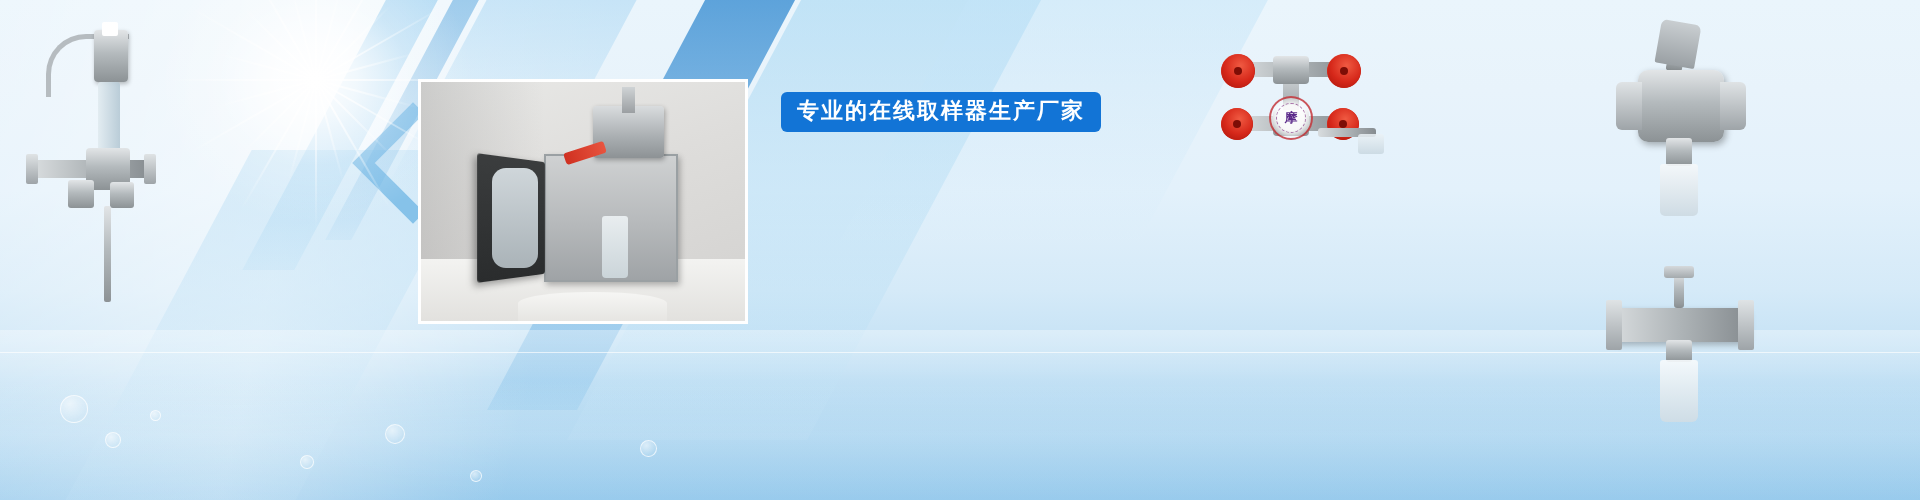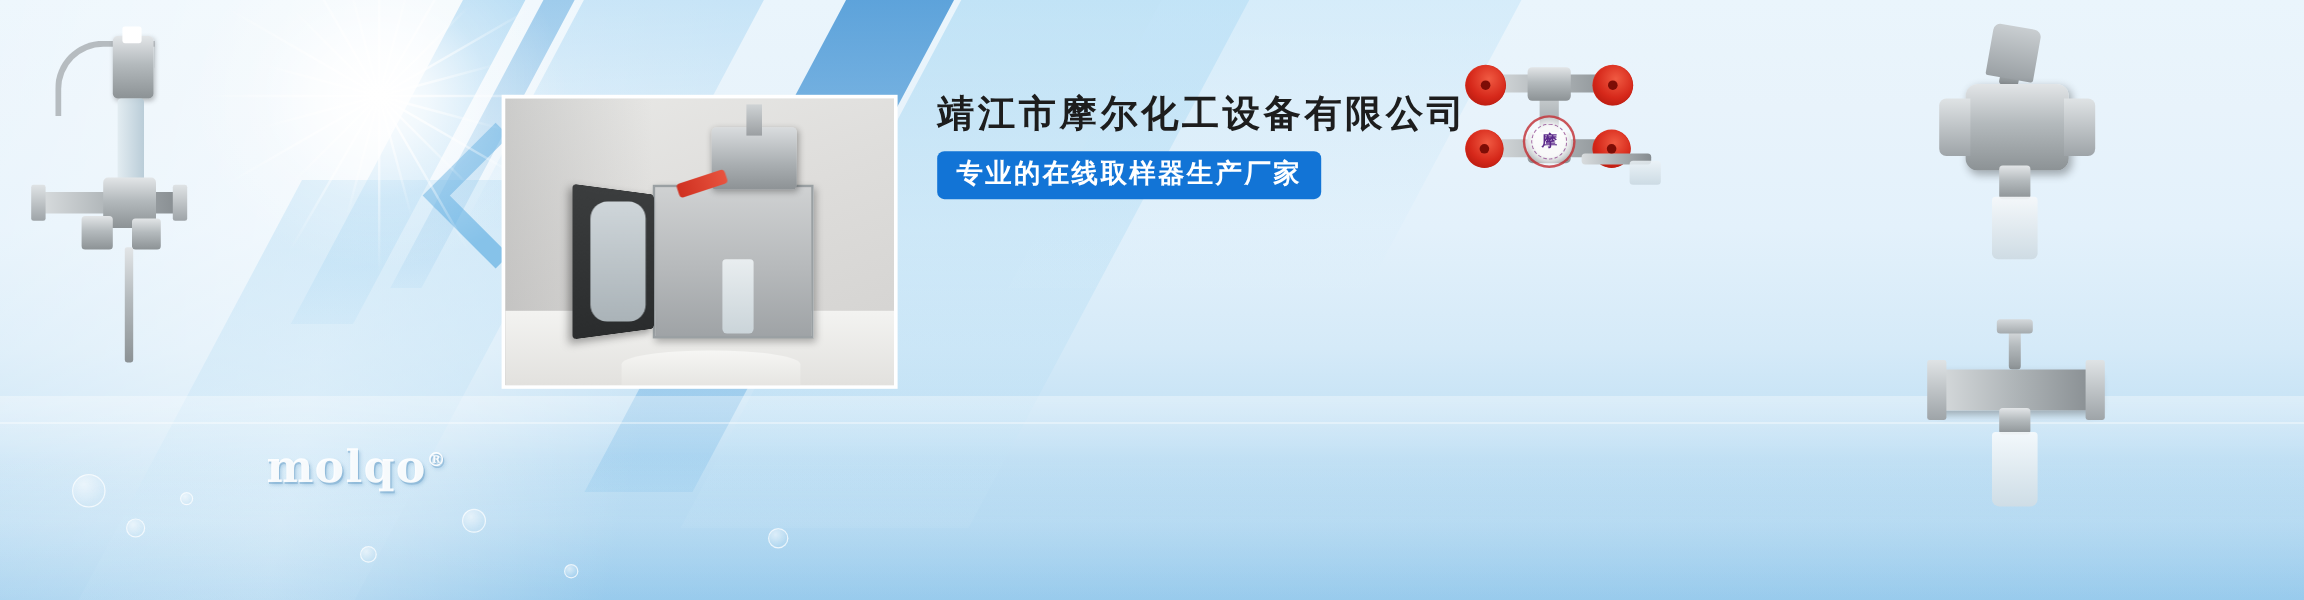--- a/index.html
+++ b/index.html
@@ -417,21 +417,20 @@
       <div class="ph-bottle"></div>
       <div class="ph-door"></div>
       <div class="ph-doorglass"></div>
       <div class="ph-valve-body"></div>
       <div class="ph-valve-stem"></div>
       <div class="ph-handle-red"></div>
     </div>
   </div>
 
   <div class="txt">
-    <div class="company-name">靖江市摩尔化工设备有限公司</div>
 
 
 
     <div class="custom-box">专业的在线取样器生产厂家</div>
 
   </div>
 
   <div class="eq" style="left:1215px; top:38px; width:160px; height:115px;">
     <div class="metal-h" style="position:absolute; left:24px; top:24px; width:112px; height:15px; border-radius:3px;"></div>
     <div class="metal-h" style="position:absolute; left:24px; top:78px; width:112px; height:15px; border-radius:3px;"></div>
@@ -491,17 +490,14 @@
     <div class="metal-h" style="position:absolute; left:6px; top:36px; width:136px; height:34px; border-radius:5px;
                 box-shadow:2px 3px 6px rgba(0,0,0,0.26);"></div>
     <div class="flange" style="left:0px;   top:28px; width:16px; height:50px;"></div>
     <div class="flange" style="left:132px; top:28px; width:16px; height:50px;"></div>
     <div class="metal-v" style="position:absolute; left:60px; top:68px; width:26px; height:22px; border-radius:3px;"></div>
     <div style="position:absolute; left:54px; top:88px; width:38px; height:62px;
                 background:linear-gradient(180deg, rgba(246,250,252,0.92), rgba(208,221,229,0.92));
                 border-radius:3px 3px 6px 6px;"></div>
   </div>
 
-  <div class="watermark">
-    <span>molqo</span><sup>®</sup>
-  </div>
 
 </div>
 
 </body></html>

